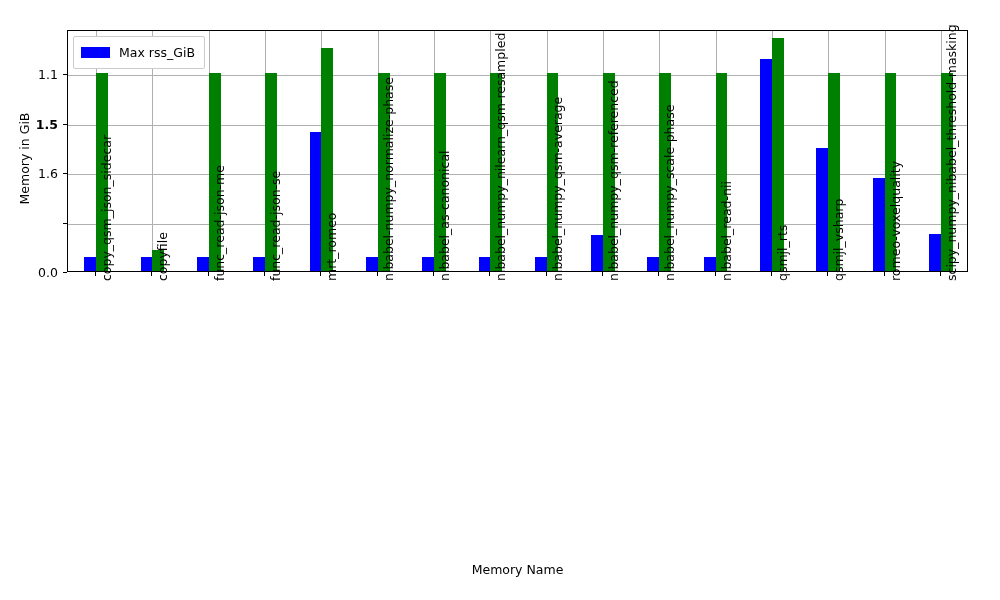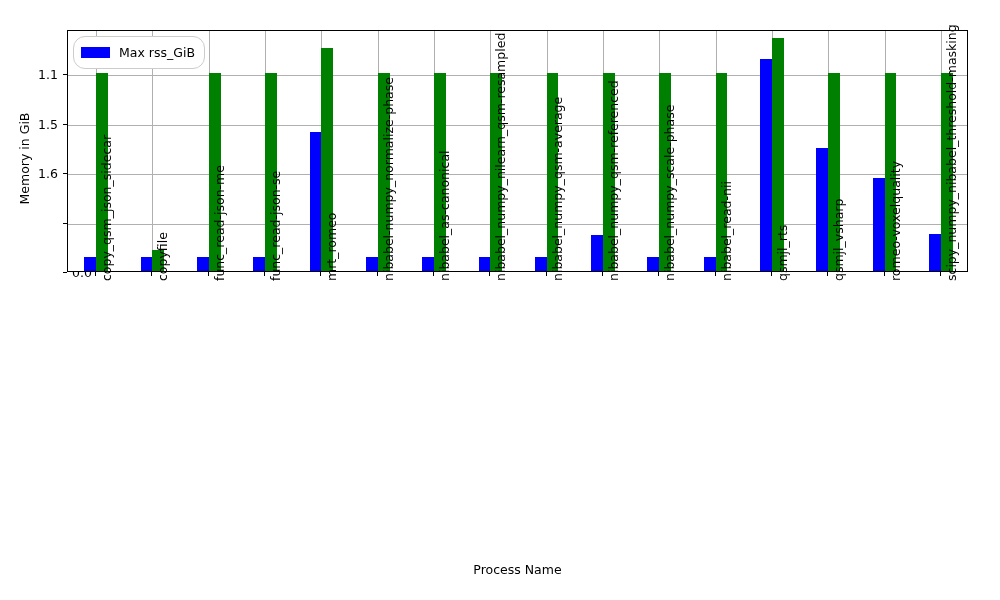--- a/index.html
+++ b/index.html
@@ -125,21 +125,21 @@
     color: #000000;
     white-space: nowrap;
   }
   
   #legend {
     position: absolute;
     left: 73px;
     top: 36px;
     background: #ffffff;
     border: 1px solid #cccccc;
-    border-radius: 12px;
+    border-radius: 2px;
     padding: 6px 9px 6px 7px;
     box-sizing: border-box;
   }
   .legend-row {
     display: flex;
     align-items: center;
     height: 19px;
   }
   .legend-swatch {
     width: 29px;
@@ -155,27 +155,27 @@
 </style>
 </head>
 <body>
 
 <div id="figure">
 
 
   <div id="ylabel">Memory in GiB</div>
 
   <div id="y-axis">
-      <div class="ytick-label" style="top: 272px; left: 0px; margin-left: 34px;">0.0</div>
+      <div class="ytick-label" style="top: 272px; left: 0px;">0.0</div>
       <div class="ytick-mark" style="top: 272px;"></div>
       <div class="ytick-label" style="top: 222.612px; left: 0px; padding-left: 33px;">0.5</div>
       <div class="ytick-mark" style="top: 222.612px;"></div>
       <div class="ytick-label" style="top: 173.224px; left: 0px;">1.6</div>
       <div class="ytick-mark" style="top: 173.224px;"></div>
-      <div class="ytick-label" style="top: 123.837px; left: 0px;">1.5</div>
+      <div class="ytick-label" style="top: 123.837px; left: 0px; font-weight: bold;">1.5</div>
       <div class="ytick-mark" style="top: 123.837px;"></div>
       <div class="ytick-label" style="top: 74.449px; left: 0px;">1.1</div>
       <div class="ytick-mark" style="top: 74.449px;"></div>
     </div>
 
   <div id="plot-area">
     <div id="gridlines-h">
         <div class="gridline-h" style="top: 192.612px;"></div>
         <div class="gridline-h" style="top: 143.224px;"></div>
         <div class="gridline-h" style="top: 93.8367px;"></div>
@@ -263,21 +263,21 @@
       <div class="xtick-mark" style="left: 771px;"></div>
       <div class="xtick-label" style="left: 775.906px;">qsmjl_rts</div>
       <div class="xtick-mark" style="left: 827px;"></div>
       <div class="xtick-label" style="left: 832.219px;">qsmjl_vsharp</div>
       <div class="xtick-mark" style="left: 884px;"></div>
       <div class="xtick-label" style="left: 888.531px;">romeo-voxelquality</div>
       <div class="xtick-mark" style="left: 940px;"></div>
       <div class="xtick-label" style="left: 944.844px;">scipy_numpy_nibabel_threshold-masking</div>
     </div>
 
-  <div id="xlabel">Process Name</div>
+  <div id="xlabel">Memory Name</div>
 
   <div id="legend">
       <div class="legend-row">
         <span class="legend-swatch" style="background: rgb(0, 0, 255);"></span>
         <span class="legend-text">Max rss_GiB</span>
       </div>
     </div>
 
 </div>
 

